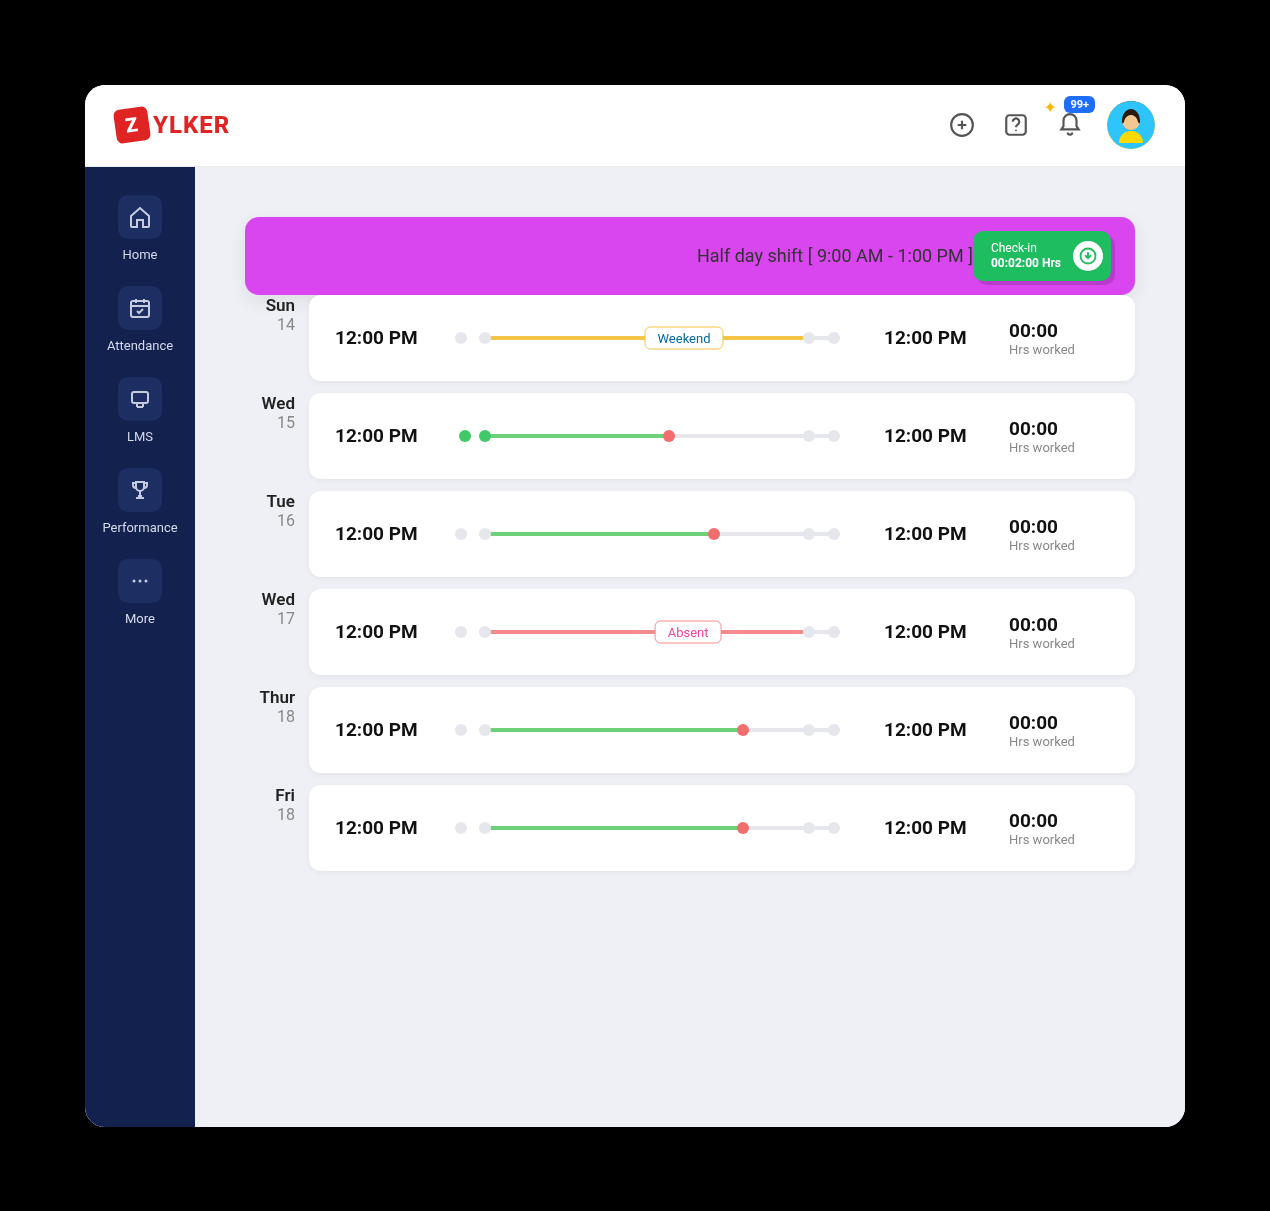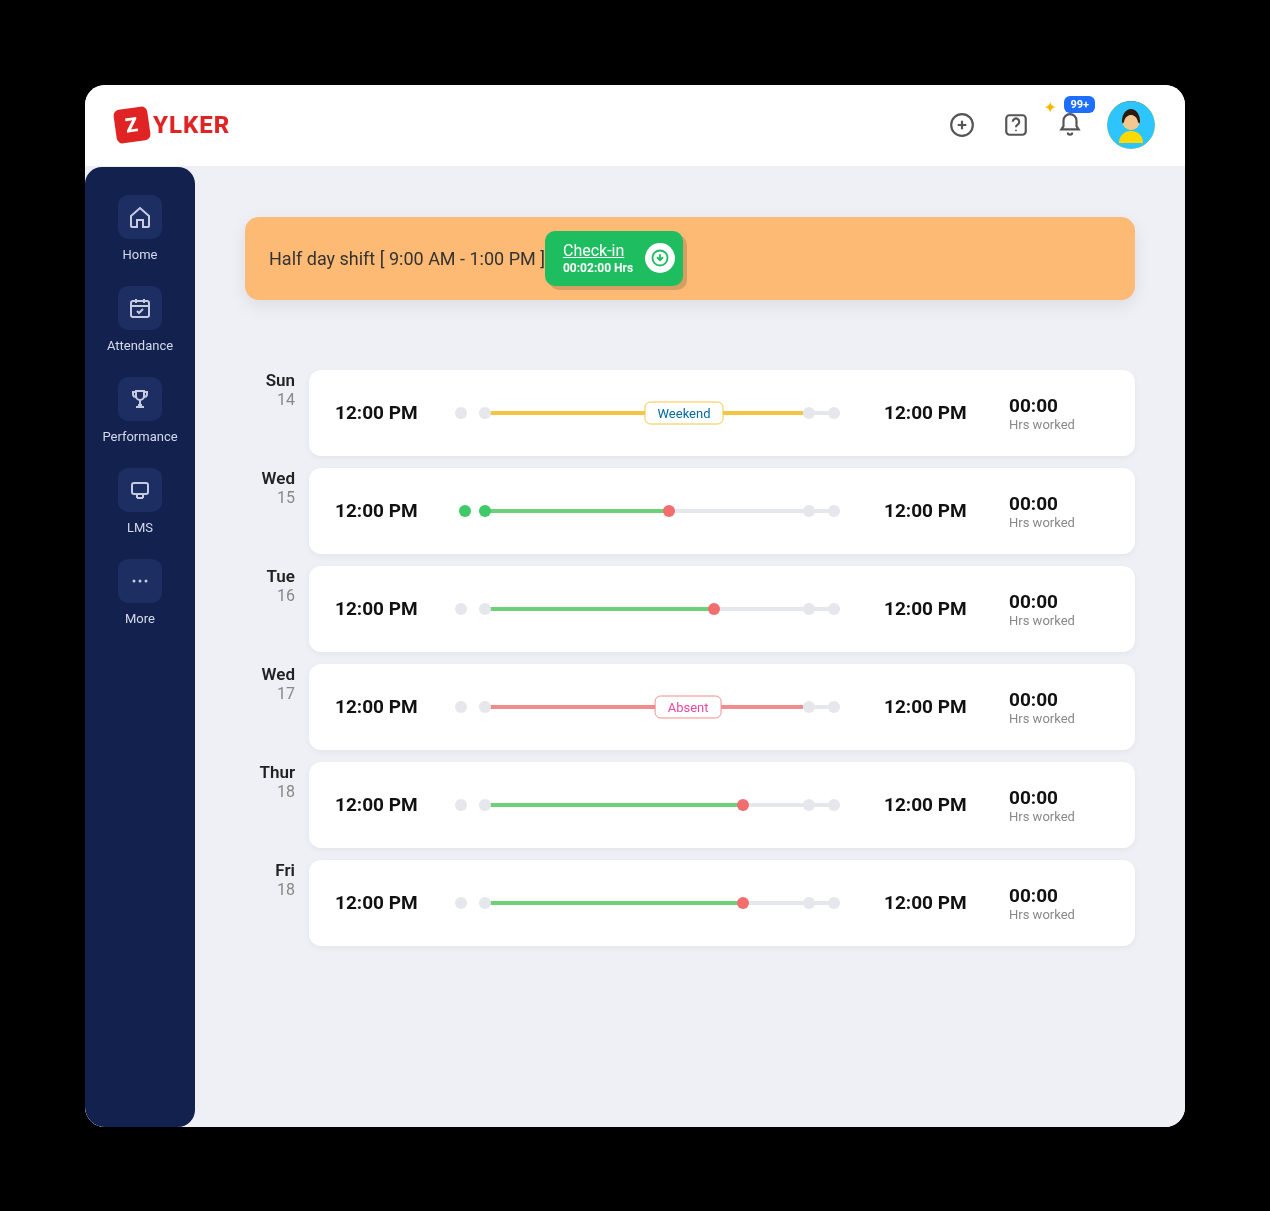--- a/index.html
+++ b/index.html
@@ -102,21 +102,20 @@
     min-height: 960px;
   }
   .sidebar {
     width: 110px;
     background: #12214d;
     padding: 28px 0;
     display: flex;
     flex-direction: column;
     gap: 24px;
     align-items: center;
-    border-radius: 17px;
   }
   .nav-item {
     display: flex;
     flex-direction: column;
     align-items: center;
     gap: 8px;
     color: #c7cbe0;
     cursor: pointer;
     width: 100%;
   }
@@ -133,44 +132,43 @@
   .nav-label {
     font-size: 13px;
     color: #d5d9ec;
   }
 
   .content {
     flex: 1;
     padding: 50px 50px 50px 50px;
   }
   .shift-bar {
-    background: #fdba74;
+    background: #d946ef;
     border-radius: 14px;
     display: flex;
     align-items: center;
-    justify-content: flex-start;
+    justify-content: flex-end;
     padding: 14px 24px;
     box-shadow: 0 6px 18px rgba(0,0,0,0.08);
-    margin-bottom: 70px;
   }
   .shift-text {
     font-size: 18px;
     color: #333;
   }
   .checkin-btn {
     background: #1ebd60;
     color: #fff;
     padding: 10px 50px 10px 18px;
     border-radius: 10px;
     position: relative;
     cursor: pointer;
     line-height: 1.25;
     box-shadow: 4px 4px 0 rgba(0,0,0,0.15);
   }
-  .checkin-label { font-size: 16px; text-decoration: underline; }
+  .checkin-label { font-size: 12px; }
   .checkin-time { font-size: 12px; font-weight: 700; }
   .checkin-circle {
     position: absolute;
     right: 8px;
     top: 50%;
     transform: translateY(-50%);
     width: 30px;
     height: 30px;
     border-radius: 50%;
     background: #fff;
@@ -334,39 +332,39 @@
               <line x1="8" y1="3" x2="8" y2="7"></line>
               <line x1="16" y1="3" x2="16" y2="7"></line>
               <path d="M9 15l2 2 4-4"></path>
             </svg>
           </div>
         <span class="nav-label">Attendance</span>
       </div>
       <div class="nav-item">
         <div class="nav-icon-box">
             <svg width="24" height="24" viewBox="0 0 24 24">
+              <rect x="4" y="5" width="16" height="11" rx="2"></rect>
+              <line x1="9" y1="20" x2="15" y2="20"></line>
+              <line x1="9" y1="16" x2="9" y2="20"></line>
+              <line x1="15" y1="16" x2="15" y2="20"></line>
+            </svg>
+          </div>
+        <span class="nav-label">LMS</span>
+      </div>
+      <div class="nav-item">
+        <div class="nav-icon-box">
+            <svg width="24" height="24" viewBox="0 0 24 24">
               <path d="M8 4h8v5a4 4 0 0 1-8 0V4z"></path>
               <path d="M8 5H5v2a3 3 0 0 0 3 3M16 5h3v2a3 3 0 0 1-3 3"></path>
               <line x1="12" y1="13" x2="12" y2="18"></line>
               <line x1="8" y1="20" x2="16" y2="20"></line>
               <line x1="10" y1="18" x2="14" y2="18"></line>
             </svg>
           </div>
         <span class="nav-label">Performance</span>
-      </div>
-      <div class="nav-item">
-        <div class="nav-icon-box">
-            <svg width="24" height="24" viewBox="0 0 24 24">
-              <rect x="4" y="5" width="16" height="11" rx="2"></rect>
-              <line x1="9" y1="20" x2="15" y2="20"></line>
-              <line x1="9" y1="16" x2="9" y2="20"></line>
-              <line x1="15" y1="16" x2="15" y2="20"></line>
-            </svg>
-          </div>
-        <span class="nav-label">LMS</span>
       </div>
       <div class="nav-item">
         <div class="nav-icon-box">
             <svg width="24" height="24" viewBox="0 0 24 24">
               <circle cx="6" cy="12" r="1.5" fill="#c7cbe0" stroke="none"></circle>
               <circle cx="12" cy="12" r="1.5" fill="#c7cbe0" stroke="none"></circle>
               <circle cx="18" cy="12" r="1.5" fill="#c7cbe0" stroke="none"></circle>
             </svg>
           </div>
         <span class="nav-label">More</span>

